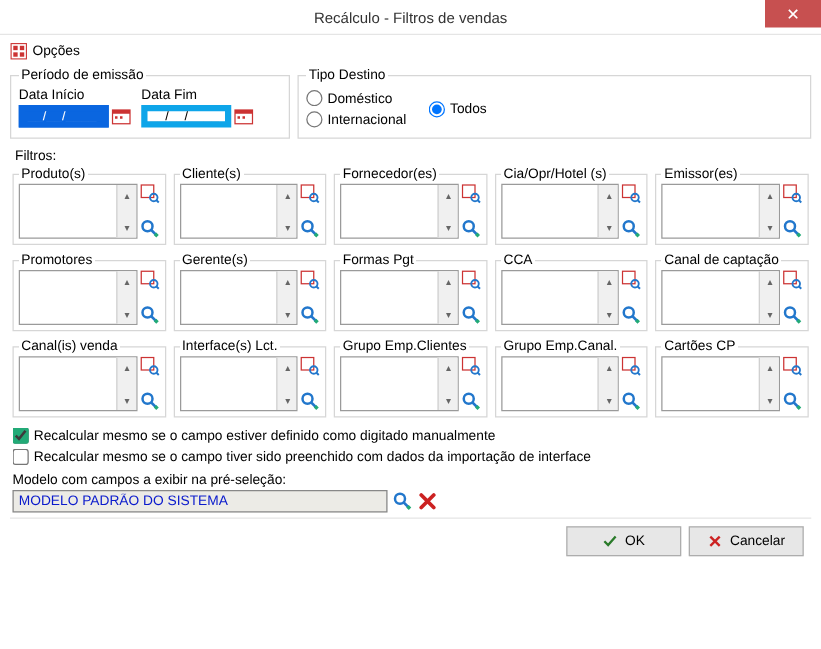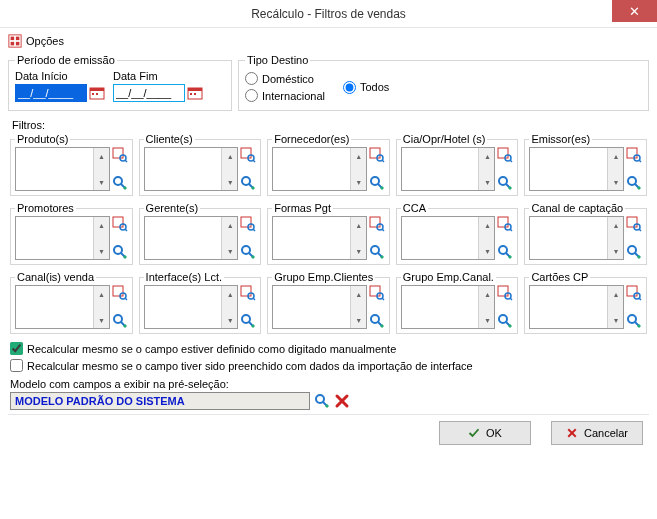--- a/index.html
+++ b/index.html
@@ -66,21 +66,21 @@
   .periodo { width: 224px; }
   .periodo .dates {
     display: flex;
     gap: 8px;
   }
   .datecol { display: flex; flex-direction: column; gap: 2px; }
   .datecol label { font-size: 11px; }
   .date-wrap { display: flex; align-items: center; gap: 2px; }
   .dateinput {
     width: 72px; height: 18px;
-    border: 1px solid #0ea5e9;
+    border: 5px solid #0ea5e9;
     padding: 0 2px;
     font-size: 11px;
   }
   .dateinput.selected { background:#0a66e0; color:#fff; border-color:#0a66e0; }
   .picker-icon {
     width: 16px; height: 16px;
   }
   .status { width: 200px; }
   .statuslist {
     width: 100%;
@@ -146,28 +146,28 @@
   .checkrow { display:flex; align-items:flex-end; gap:4px; }
   .checkrow input { margin:0; accent-color:#2a7; }
 
   .modelrow { margin: 4px 2px 4px 2px; }
   .modelctrl { display:flex; align-items:center; gap:4px; margin-top:2px; }
   .modelinput {
     width: 300px; height: 18px;
     border: 1px solid #888;
     background: #ecebe6;
     color: #0a1acc;
-    font-weight: bold;
+    font-weight: normal;
     font-family: inherit;
     font-size: 11px;
     padding: 0 4px;
   }
   .btnrow {
     display:flex;
-    gap:20px;
+    gap:6px;
     justify-content:flex-end;
     padding: 6px 6px 6px 6px;
   }
   button.dlg {
     width: 92px; height: 24px;
     border: 1px solid #adadad;
     background: #e7e7e7;
     font-size: 11px;
     display:flex; align-items:center; justify-content:center; gap:6px;
     cursor:pointer;

